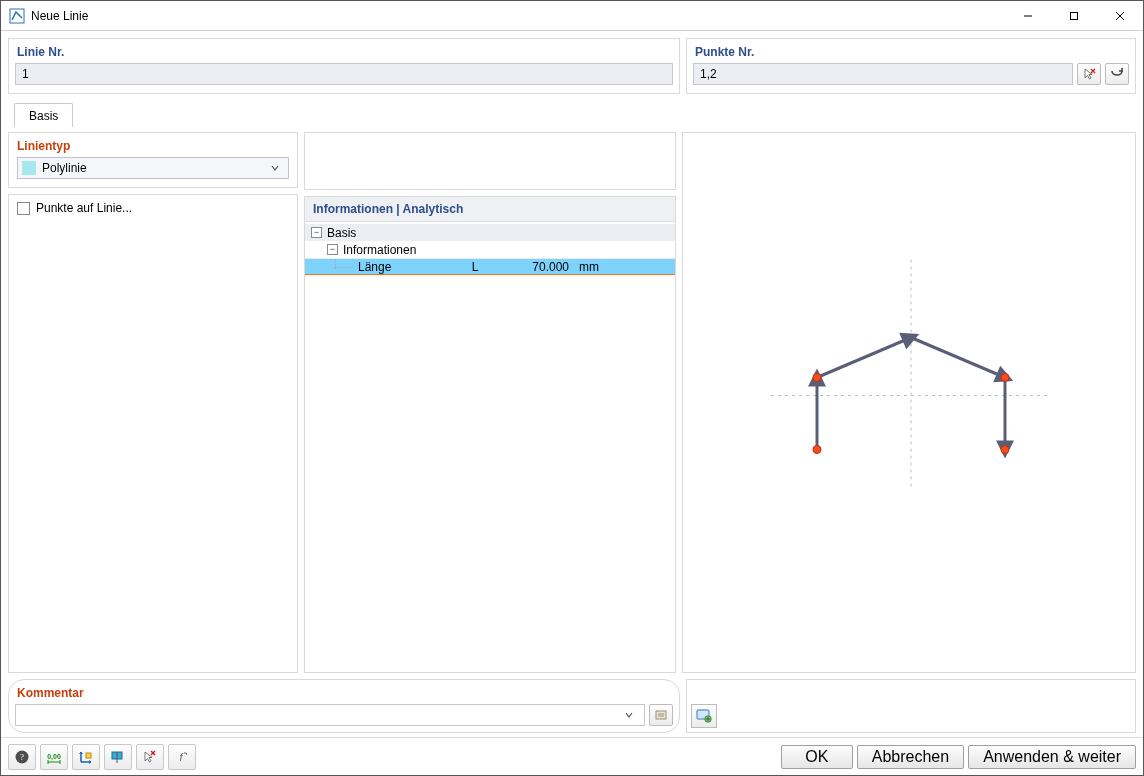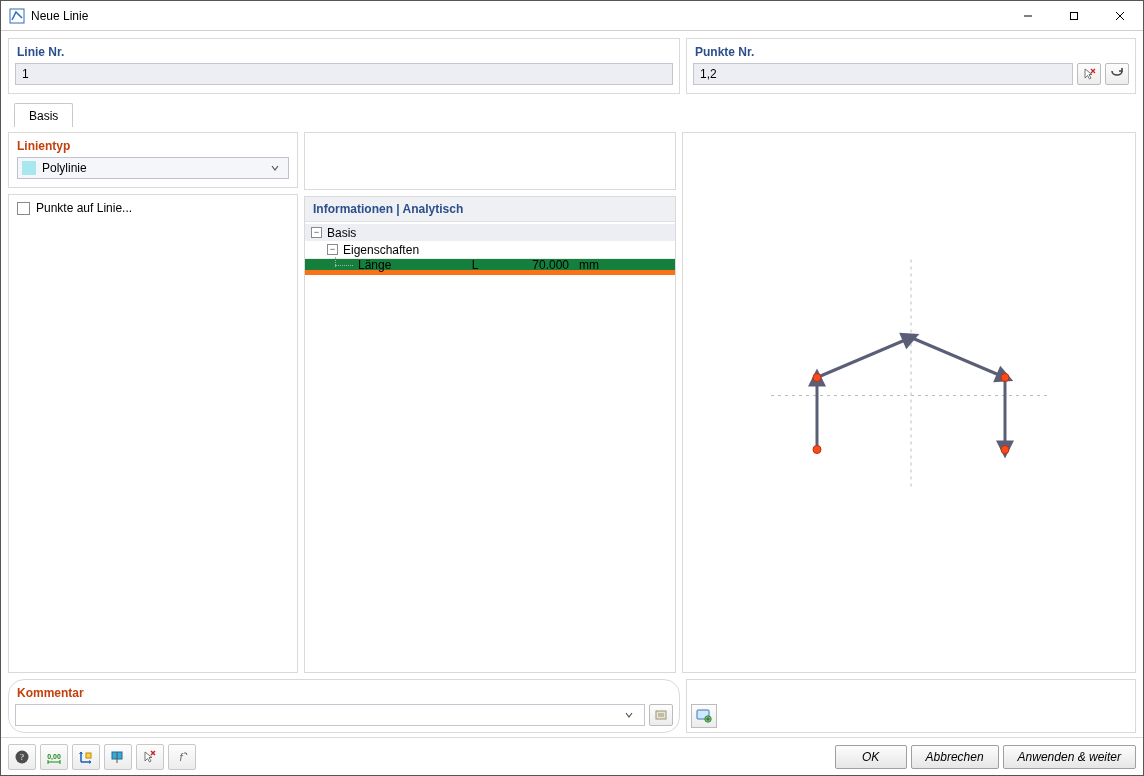--- a/index.html
+++ b/index.html
@@ -59,40 +59,40 @@
   .dropdown .dd-label { flex:1; }
   .dropdown .dd-arrow { width:16px; text-align:center; color:#555; }
   .checkbox-row { display:flex; align-items:center; gap:6px; padding:6px 8px; }
   .checkbox { width:13px; height:13px; border:1px solid #888; background:#fff; }
   .sectionbar { background:#eef0f4; color:#2c4f8b; font-weight:600; padding:5px 8px; border-bottom:1px solid #dcdfe6; }
   .tree { padding:2px 0; font-size:12px; }
   .tree-row { display:flex; align-items:center; height:17px; }
   .tree-row.selected { background:#eceef4; }
   .toggle { width:11px; height:11px; border:1px solid #8a8a8a; display:flex; align-items:center; justify-content:center; font-size:9px; line-height:9px; color:#444; margin-right:5px; cursor:pointer; background:#fff;}
   .indent { display:inline-block; }
-  .prop-row { display:flex; align-items:center; height:17px; background:#15803d; border-top:1px solid #ecebe3; border-bottom:5px solid #f97316;}
+  .prop-row { display:flex; align-items:center; height:17px; background:#7dd3fc; border-top:1px solid #ecebe3; border-bottom:1px solid #f97316;}
   .prop-row .name { flex:0 0 150px; padding-left:53px; position:relative;}
   .prop-row .name::before { content:""; position:absolute; left:30px; top:50%; width:18px; border-top:1px dotted #aaa; }
   .prop-row .name::after { content:""; position:absolute; left:30px; top:-1px; height:10px; border-left:1px dotted #aaa; }
   .prop-row .sym { flex:0 0 40px; text-align:center; }
   .prop-row .val { flex:0 0 80px; text-align:right; padding-right:6px; }
   .prop-row .unit { flex:0 0 40px; padding-left:4px; }
   .preview-label { padding:8px 10px 0 10px; color:#000; }
   .preview-canvas { flex:1; margin:0 6px 6px 6px; position:relative; }
   .preview-btn { width:26px; height:24px; border:1px solid #bcbcbc; background:linear-gradient(#fdfdfd,#ececec); margin:0 0 6px 8px; display:flex; align-items:center; justify-content:center; cursor:pointer;}
   .comment-box { border:1px solid #d9d9d9; display:flex; flex-direction:column; padding-bottom:6px;}
   .comment-row { display:flex; gap:4px; padding:0 6px; align-items:center;}
   .comment-input { flex:1; height:22px; border:1px solid #c3c6cf; background:#fff; display:flex; align-items:center; padding:0 4px;}
   .comment-input .dd-arrow { width:16px; text-align:center; color:#555; }
   
   .footer { height:38px; border-top:1px solid #d9d9d9; display:flex; align-items:center; padding:0 7px; gap:4px; background:#fff;}
   .footer .spacer { flex:1; }
   .btn {
     height:24px; padding:0 14px; border:1px solid #9f9f9f; background:linear-gradient(#fdfdfd,#e6e6e6);
-    border-radius:2px; font-size:12px; display:flex; align-items:center; justify-content:center; cursor:pointer;font-style:italic;
+    border-radius:2px; font-size:16px; display:flex; align-items:center; justify-content:center; cursor:pointer;
   }
   .toolbtn { width:28px; height:26px; border:1px solid #c8c8c8; background:linear-gradient(#fdfdfd,#ececec); border-radius:2px; display:flex; align-items:center; justify-content:center; cursor:pointer;}
   svg { display:block; }
 </style>
 </head>
 <body>
 
 <div class="window">
 
   <div class="titlebar">
@@ -181,21 +181,21 @@
           <div class="sectionbar">Informationen | Analytisch</div>
           <div class="tree">
             <div class="tree-row selected">
               <span class="indent" style="width:6px"></span>
               <span class="toggle">−</span>
               <span>Basis</span>
             </div>
             <div class="tree-row">
               <span class="indent" style="width:22px"></span>
               <span class="toggle">−</span>
-              <span>Eigenschaften</span>
+              <span>Informationen</span>
             </div>
             <div class="prop-row">
               <span class="name">Länge</span>
               <span class="sym">L</span>
               <span class="val">70.000</span>
               <span class="unit">mm</span>
             </div>
           </div>
         </div>
       </div>

